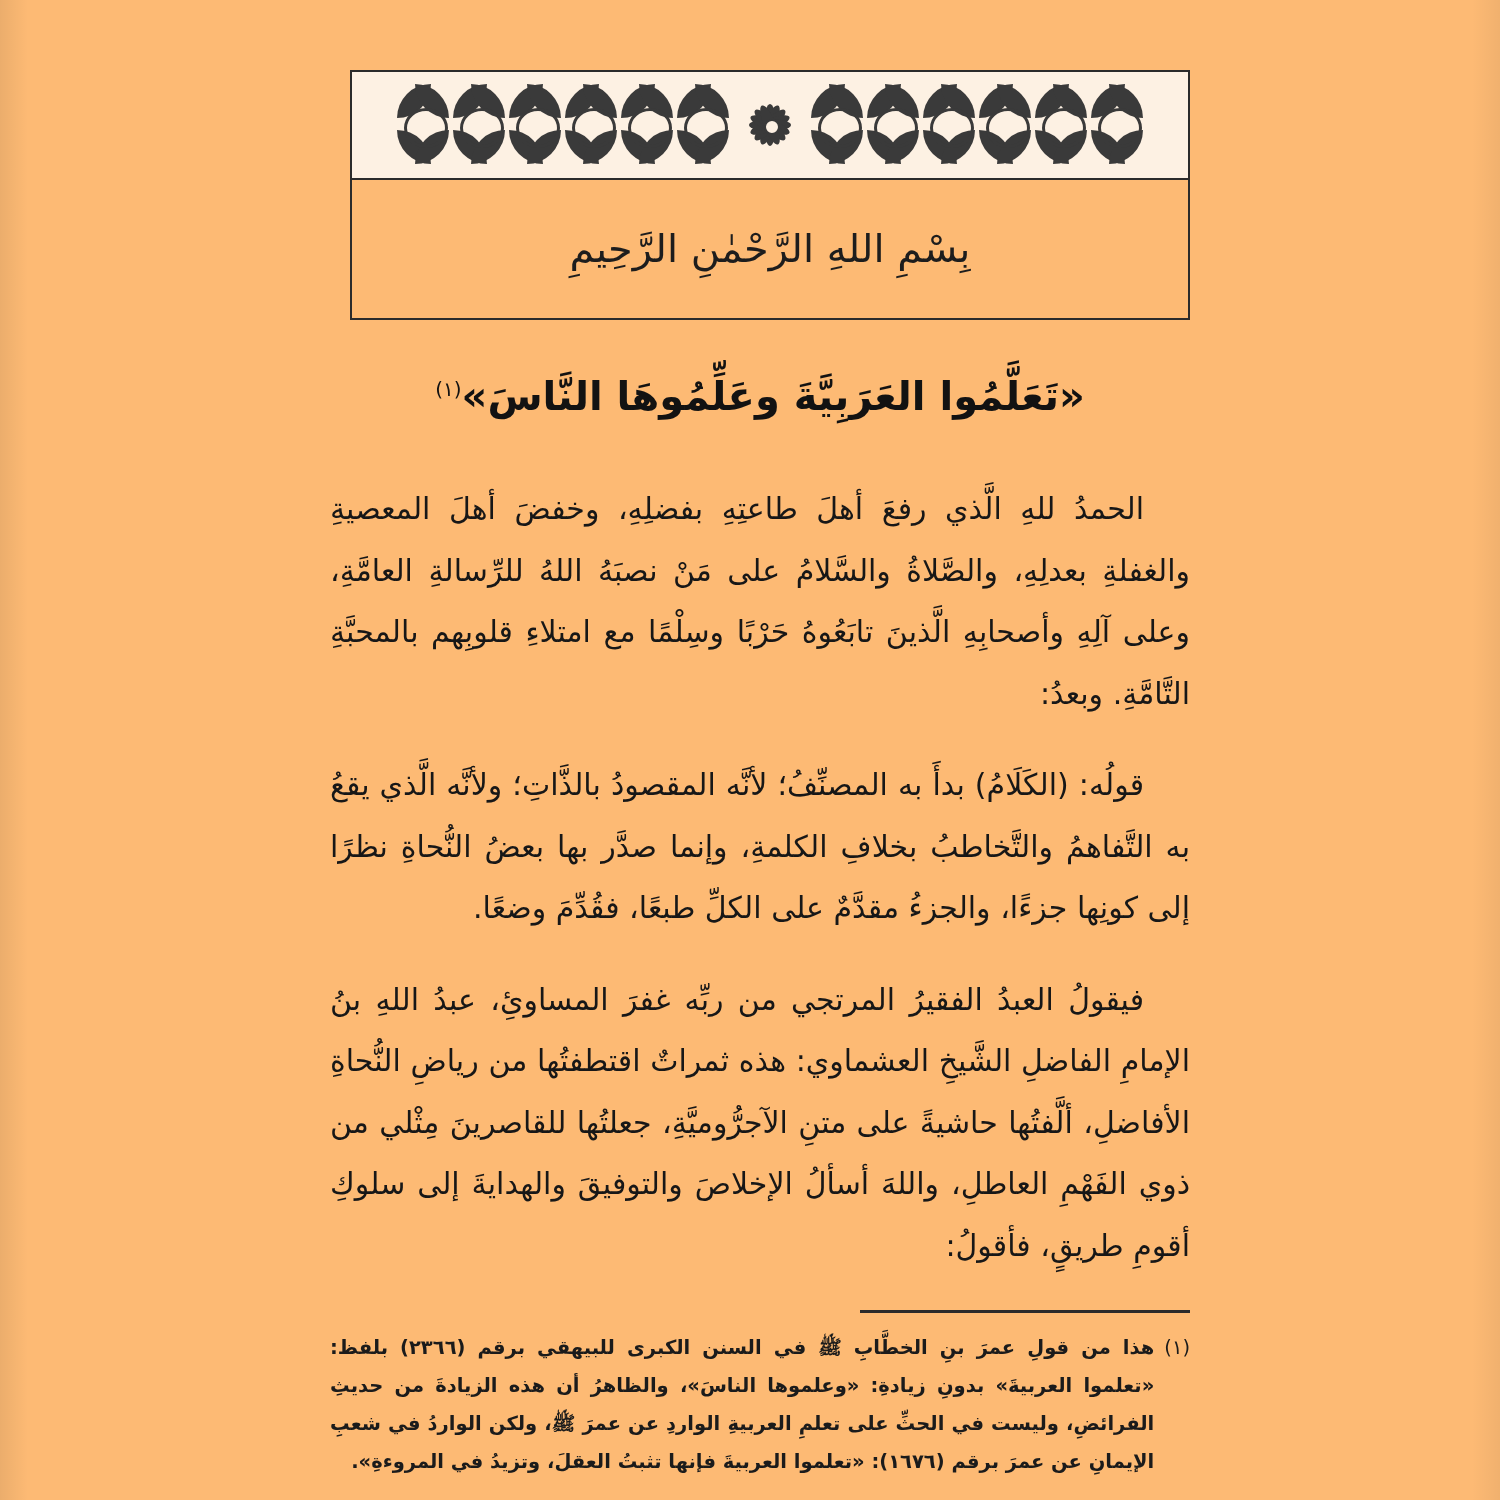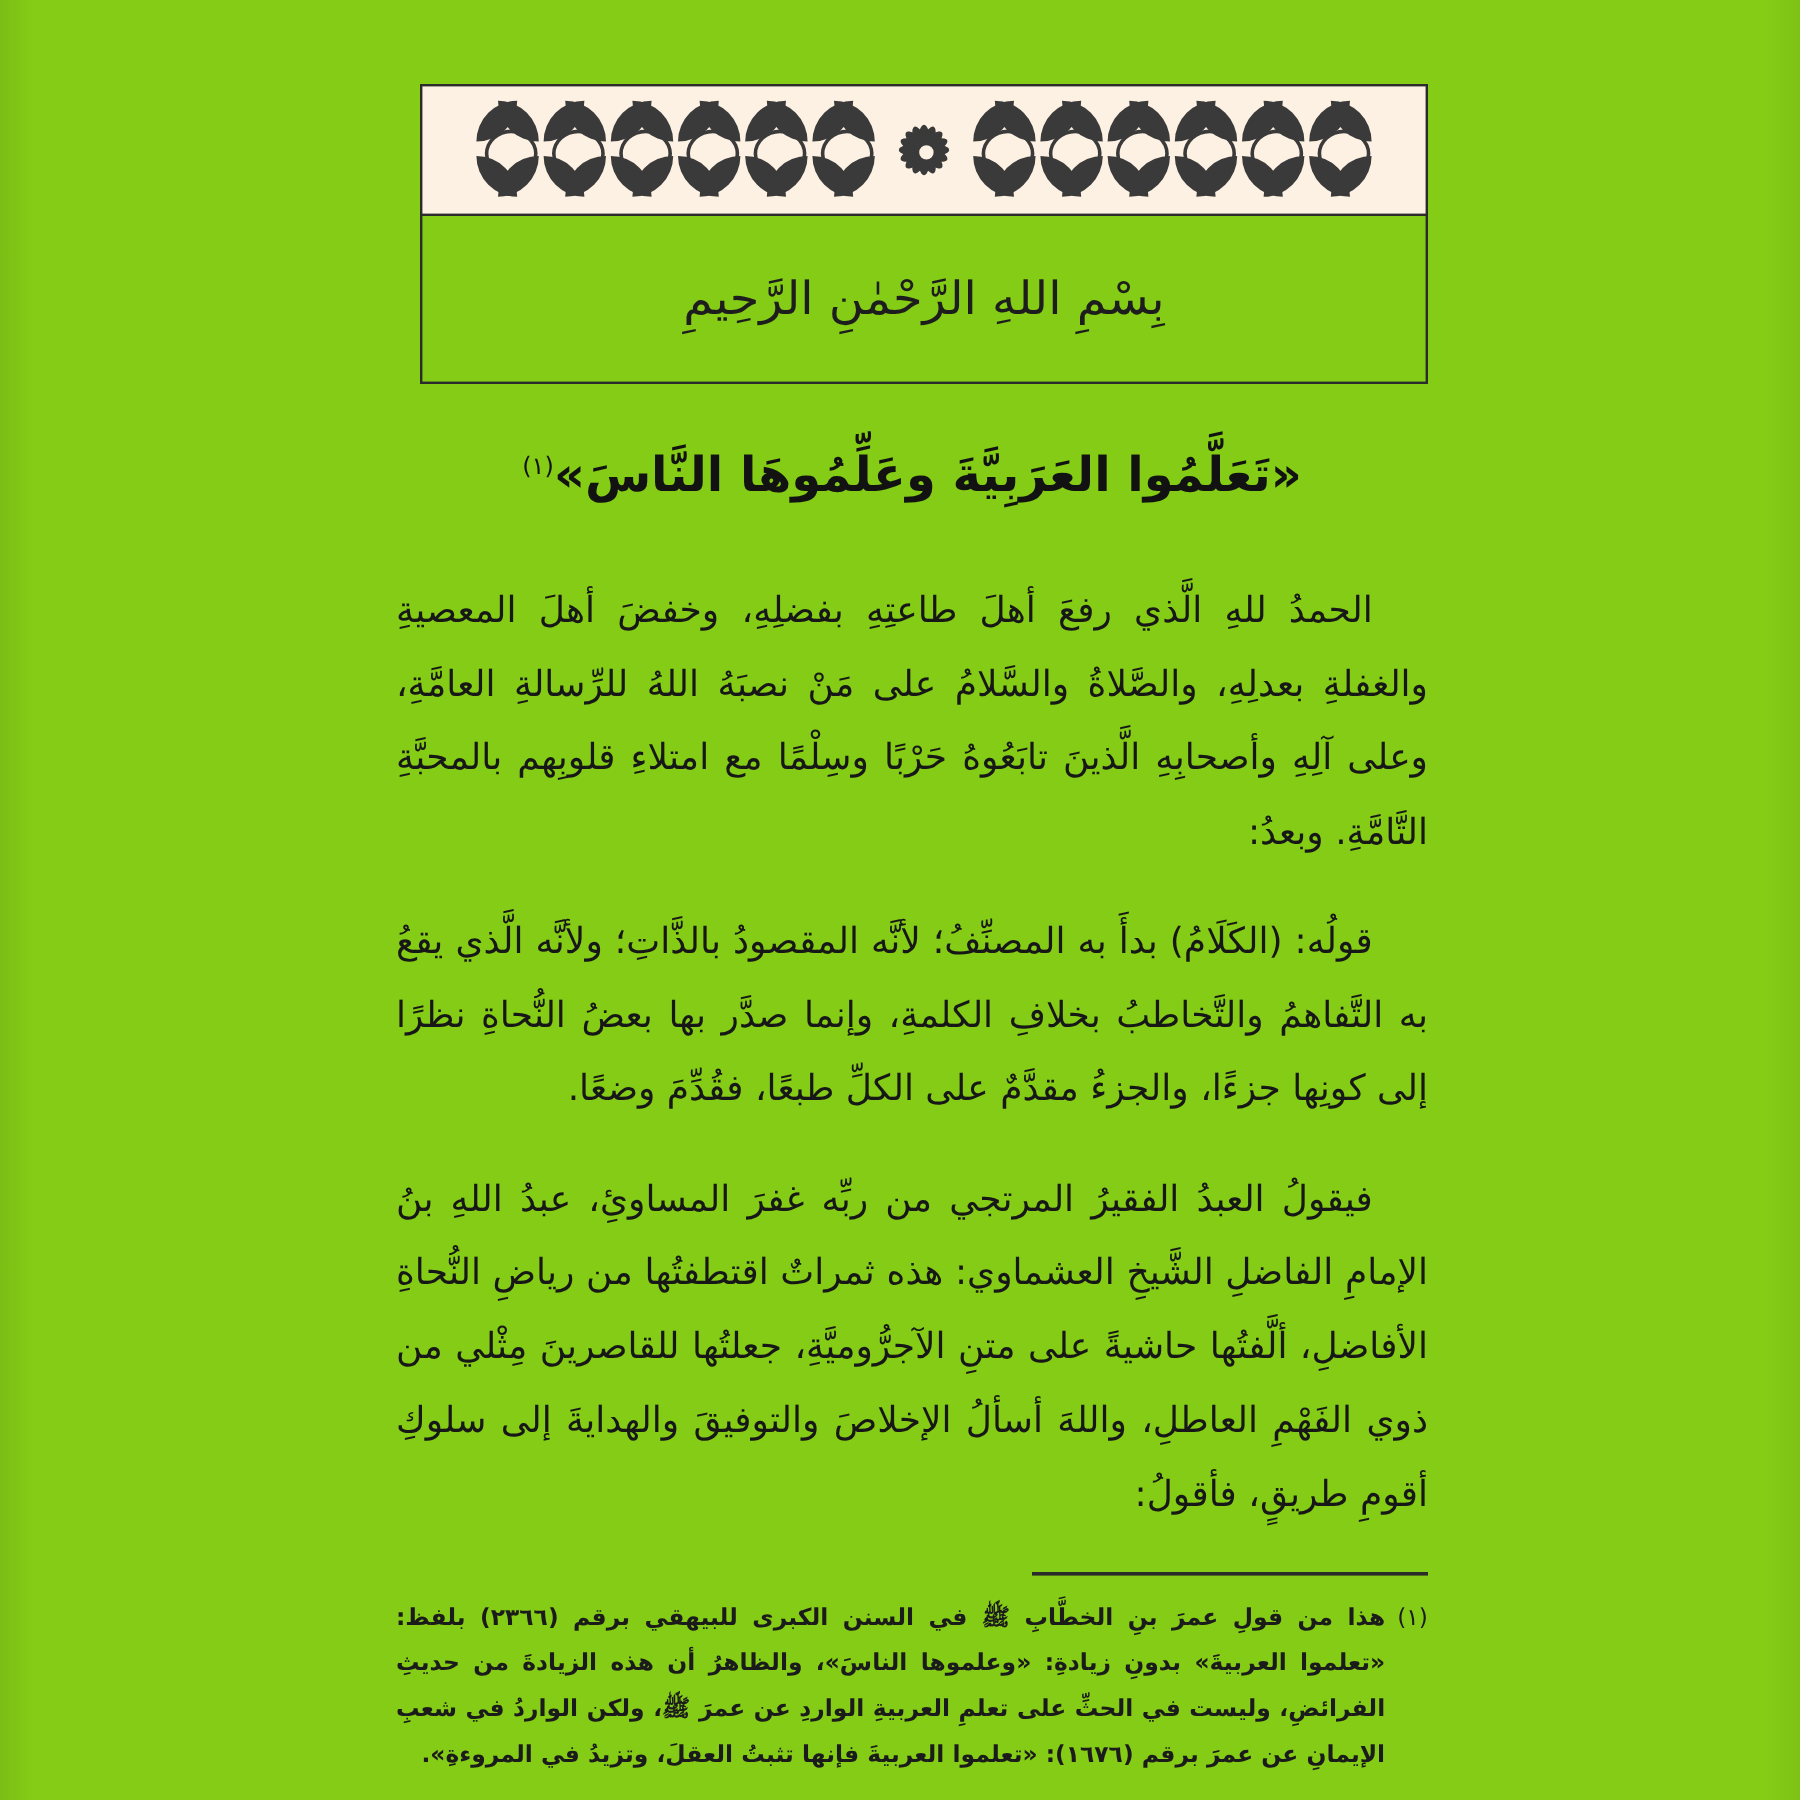--- a/index.html
+++ b/index.html
@@ -14,21 +14,21 @@
     font-family: "DejaVu Sans", sans-serif;
   }
 
   
   .page {
     position: absolute;
     left: 0;
     top: 0;
     width: 1500px;
     height: 1500px;
-    background: #84cc16;
+    background: #fdba74;
     box-sizing: border-box;
   }
   
   .page::before {
     content: "";
     position: absolute;
     left: 0; top: 0; bottom: 0;
     width: 28px;
     background: linear-gradient(to right, rgba(0,0,0,0.07), rgba(0,0,0,0));
     pointer-events: none;

